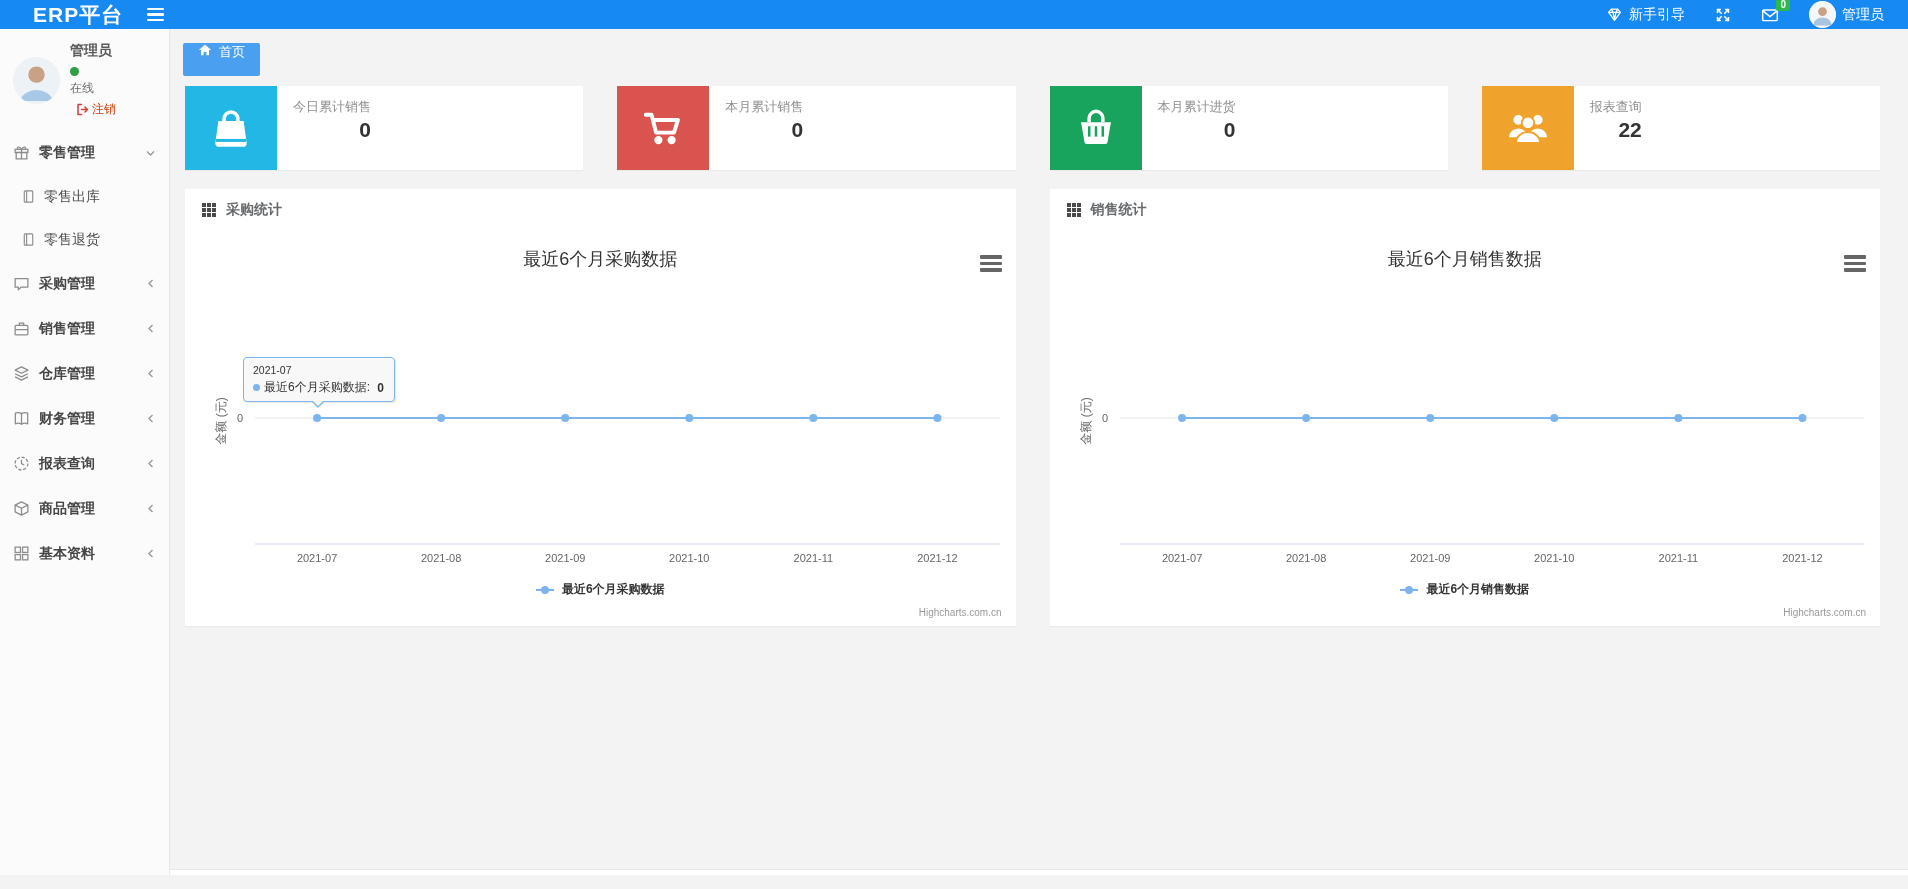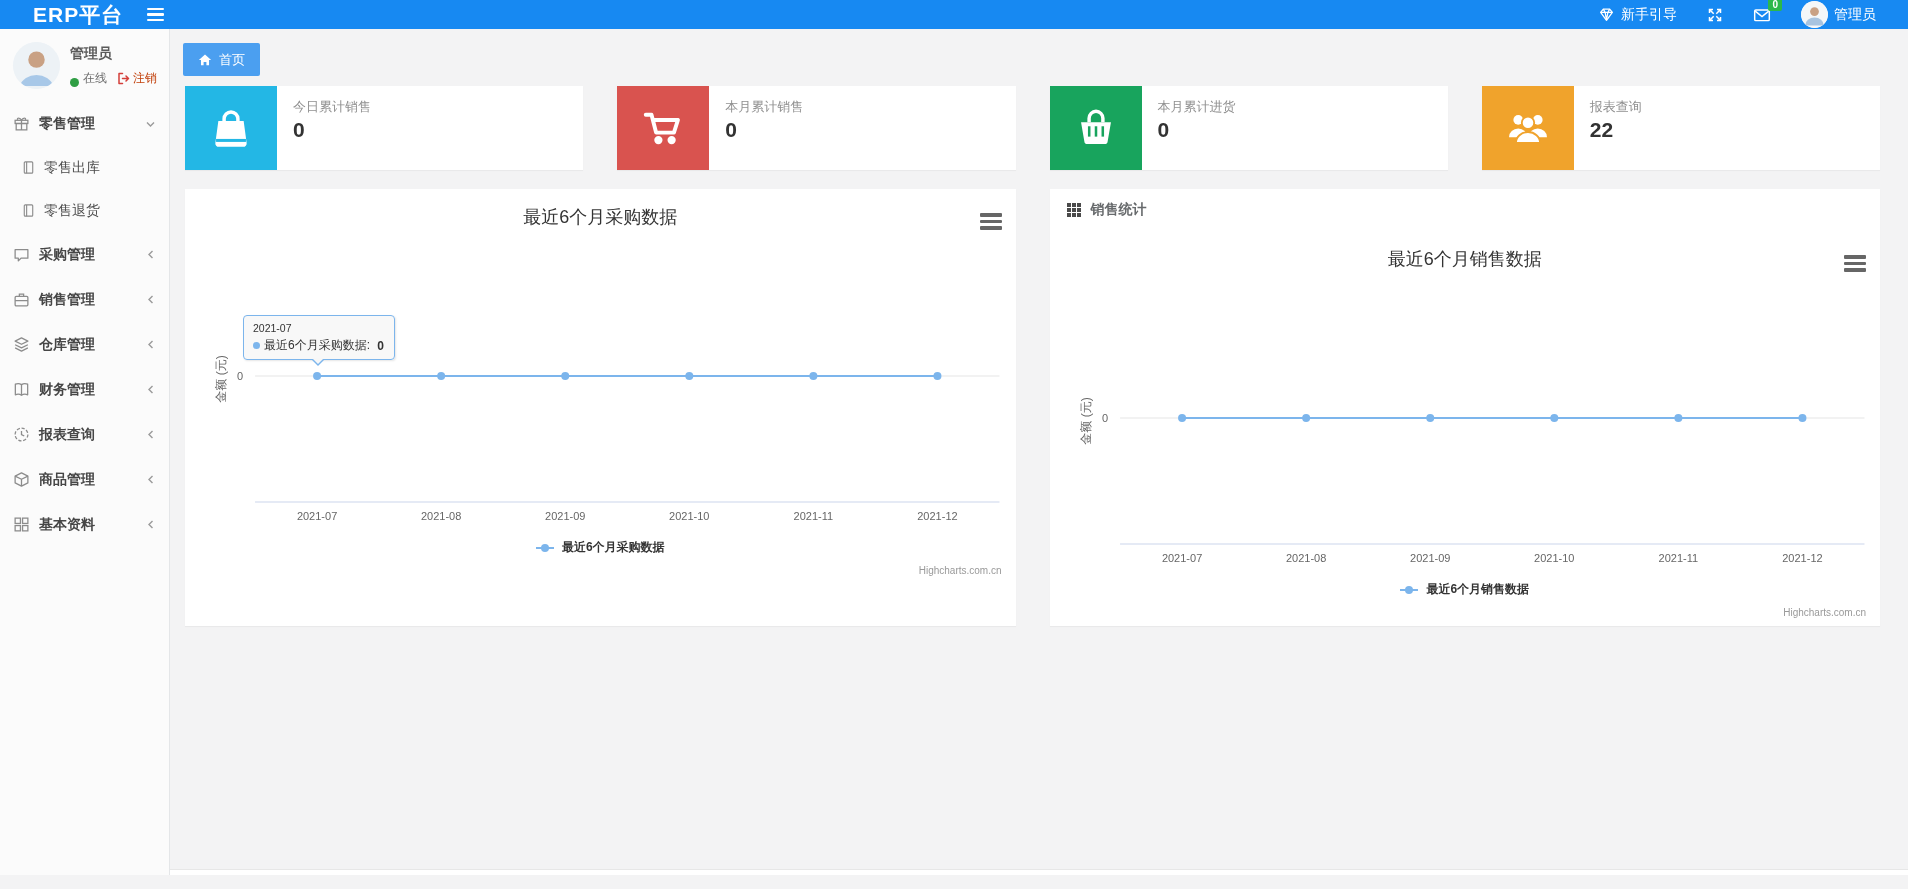--- a/index.html
+++ b/index.html
@@ -5,57 +5,57 @@
   * { margin:0; padding:0; box-sizing:border-box; }
   html,body { width:1908px; height:889px; }
   body { font-family:"Liberation Sans","DejaVu Sans",sans-serif; background:#f3f3f4; overflow:hidden; }
   svg { display:block; }
 
   
   .navbar { height:29px; background:#1789f2; display:flex; align-items:center; color:#fff; }
   .brand { padding-left:33px; font-size:21px; font-weight:bold; letter-spacing:1px; }
   .nav-burger { margin-left:24px; cursor:pointer; display:flex; flex-direction:column; gap:3px; }
   .nav-burger i { display:block; width:17px; height:2.5px; background:#fff; border-radius:1px; }
-  .nav-right { margin-left:auto; display:flex; align-items:center; gap:30px; padding-right:32px; font-size:14px; }
+  .nav-right { margin-left:auto; display:flex; align-items:center; gap:30px; padding-right:24px; font-size:14px; }
   .nav-item { display:flex; align-items:center; gap:6px; cursor:pointer; }
   .nav-mail { position:relative; }
   .nav-badge { position:absolute; top:-9px; right:-11px; background:#2cb84b; color:#fff; font-size:10px; line-height:13px; padding:0 4px; border-radius:2px; font-weight:bold; }
   .avatar-circle { width:27px; height:27px; border-radius:50%; background:#f2f6fa; overflow:hidden; }
 
   
   .layout { display:flex; height:846px; }
   .sidebar { width:170px; background:#fbfbfb; border-right:1px solid #e4e6e8; flex:none; }
   .main { flex:1; position:relative; overflow:hidden; }
 
   
   .user-panel { padding:13px 8px 10px 13px; display:flex; gap:10px; align-items:center; }
   .u-avatar { width:47px; height:47px; border-radius:50%; background:#eef3f7; overflow:hidden; flex:none; }
   .u-name { font-size:14px; font-weight:bold; color:#5b5b5b; margin-bottom:7px; }
-  .u-status { font-size:12px; color:#6b6b6b; display:flex; align-items:flex-end; gap:4px; }
+  .u-status { font-size:12px; color:#6b6b6b; display:flex; align-items:flex-start; gap:4px;flex-direction:column; }
   .dot { width:9px; height:9px; border-radius:50%; background:#2f9e44; display:inline-block; }
   .logout { display:flex; align-items:center; gap:3px; color:#c2410c; cursor:pointer; margin-left:6px; }
 
   
   .menu { margin-top:2px; }
   .m-item { height:45px; display:flex; align-items:center; padding:0 13px; font-size:14px; font-weight:bold; color:#464646; cursor:pointer; }
   .m-icon { width:17px; height:17px; margin-right:9px; color:#8c8c8c; flex:none; }
   .m-chev { margin-left:auto; color:#9a9a9a; }
   .s-item { height:43px; display:flex; align-items:center; padding:0 13px 0 21px; font-size:14px; color:#4c4c4c; cursor:pointer; }
   .s-item .m-icon { width:15px; height:15px; margin-right:8px; }
 
   
   .tabstrip { padding:14px 0 0 13px; height:47px; }
-  .tab { display:inline-flex; align-items:center; gap:7px; background:#4b9ff0; color:#fff; font-size:13px; padding:0 15px; height:33px; border-radius:2px; cursor:pointer; }
+  .tab { display:inline-flex; gap:7px; background:#4b9ff0; color:#fff; font-size:13px; padding:0 15px; height:33px; border-radius:2px; cursor:pointer; }
 
   
   .cards-row { display:flex; gap:34px; margin:10px 28px 0 15px; }
   .stat-card { flex:1; height:84px; background:#fff; display:flex; box-shadow:0 1px 1px rgba(0,0,0,0.04); }
   .sc-icon { width:92px; height:84px; display:flex; align-items:center; justify-content:center; flex:none; }
   .sc-icon svg { width:46px; height:46px; }
-  .sc-body { padding:12px 16px; }
+  .sc-body { padding:12px 16px;text-align:right; }
   .sc-label { font-size:13px; color:#909090; }
   .sc-value { font-size:21px; font-weight:bold; color:#333; margin-top:2px; }
 
   
   .charts-row { display:flex; gap:34px; margin:19px 28px 0 15px; }
   .panel { flex:1; background:#fff; box-shadow:0 1px 1px rgba(0,0,0,0.04); }
   .p-header { height:42px; display:flex; align-items:center; gap:9px; padding:0 16px; font-size:14px; font-weight:bold; color:#676a6c; }
   .th-icon { color:#4a4a4a; }
   .chart-area { position:relative; height:395px; }
   .c-title { position:absolute; top:16px; left:0; right:0; text-align:center; font-size:18px; color:#333; }
@@ -362,20 +362,36 @@
           </div>
           <div class="sc-body">
             <div class="sc-label">报表查询</div>
             <div class="sc-value">22</div>
           </div>
         </div>
       </div>
 
     <div class="charts-row" id="charts-row">
         <div class="panel">
+          <div class="p-header">
+            <span class="th-icon">
+              <svg width="16" height="16" viewBox="0 0 16 16" fill="currentColor">
+                <rect x="1" y="1" width="4" height="4"></rect>
+                <rect x="6" y="1" width="4" height="4"></rect>
+                <rect x="11" y="1" width="4" height="4"></rect>
+                <rect x="1" y="6" width="4" height="4"></rect>
+                <rect x="6" y="6" width="4" height="4"></rect>
+                <rect x="11" y="6" width="4" height="4"></rect>
+                <rect x="1" y="11" width="4" height="4"></rect>
+                <rect x="6" y="11" width="4" height="4"></rect>
+                <rect x="11" y="11" width="4" height="4"></rect>
+              </svg>
+            </span>
+            <span>采购统计</span>
+          </div>
           <div class="chart-area">
             <svg width="100%" height="395" viewBox="0 0 830 395" preserveAspectRatio="none" style="position: absolute; inset: 0px;">
               <line x1="70" x2="814" y1="187" y2="187" stroke="#e6e6e6" stroke-width="1"></line>
               <line x1="70" x2="814" y1="313" y2="313" stroke="#ccd6eb" stroke-width="1"></line>
               <text x="58" y="191" font-size="11" fill="#666" text-anchor="end">0</text>
               <polyline points="132,187 256,187 380,187 504,187 628,187 752,187" fill="none" stroke="#7cb5ec" stroke-width="2"></polyline>
               <circle cx="132" cy="187" r="4" fill="#7cb5ec"></circle>
               <circle cx="256" cy="187" r="4" fill="#7cb5ec"></circle>
               <circle cx="380" cy="187" r="4" fill="#7cb5ec"></circle>
               <circle cx="504" cy="187" r="4" fill="#7cb5ec"></circle>

